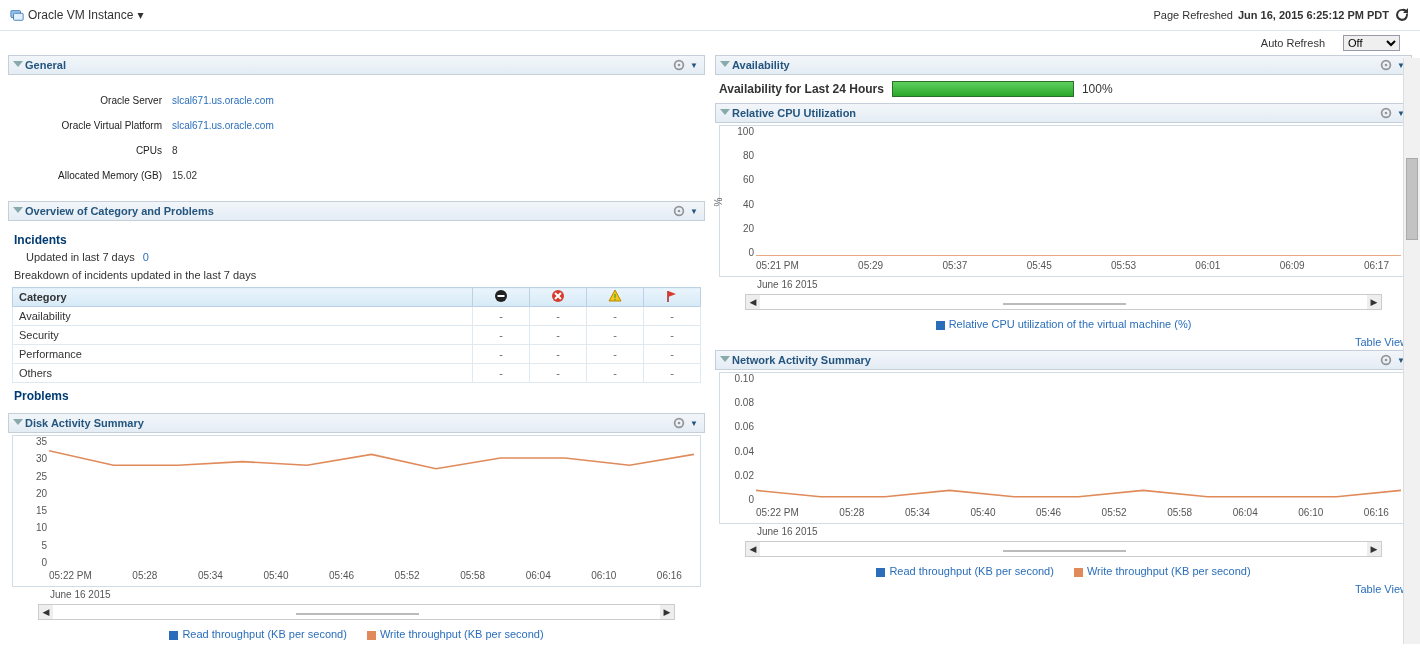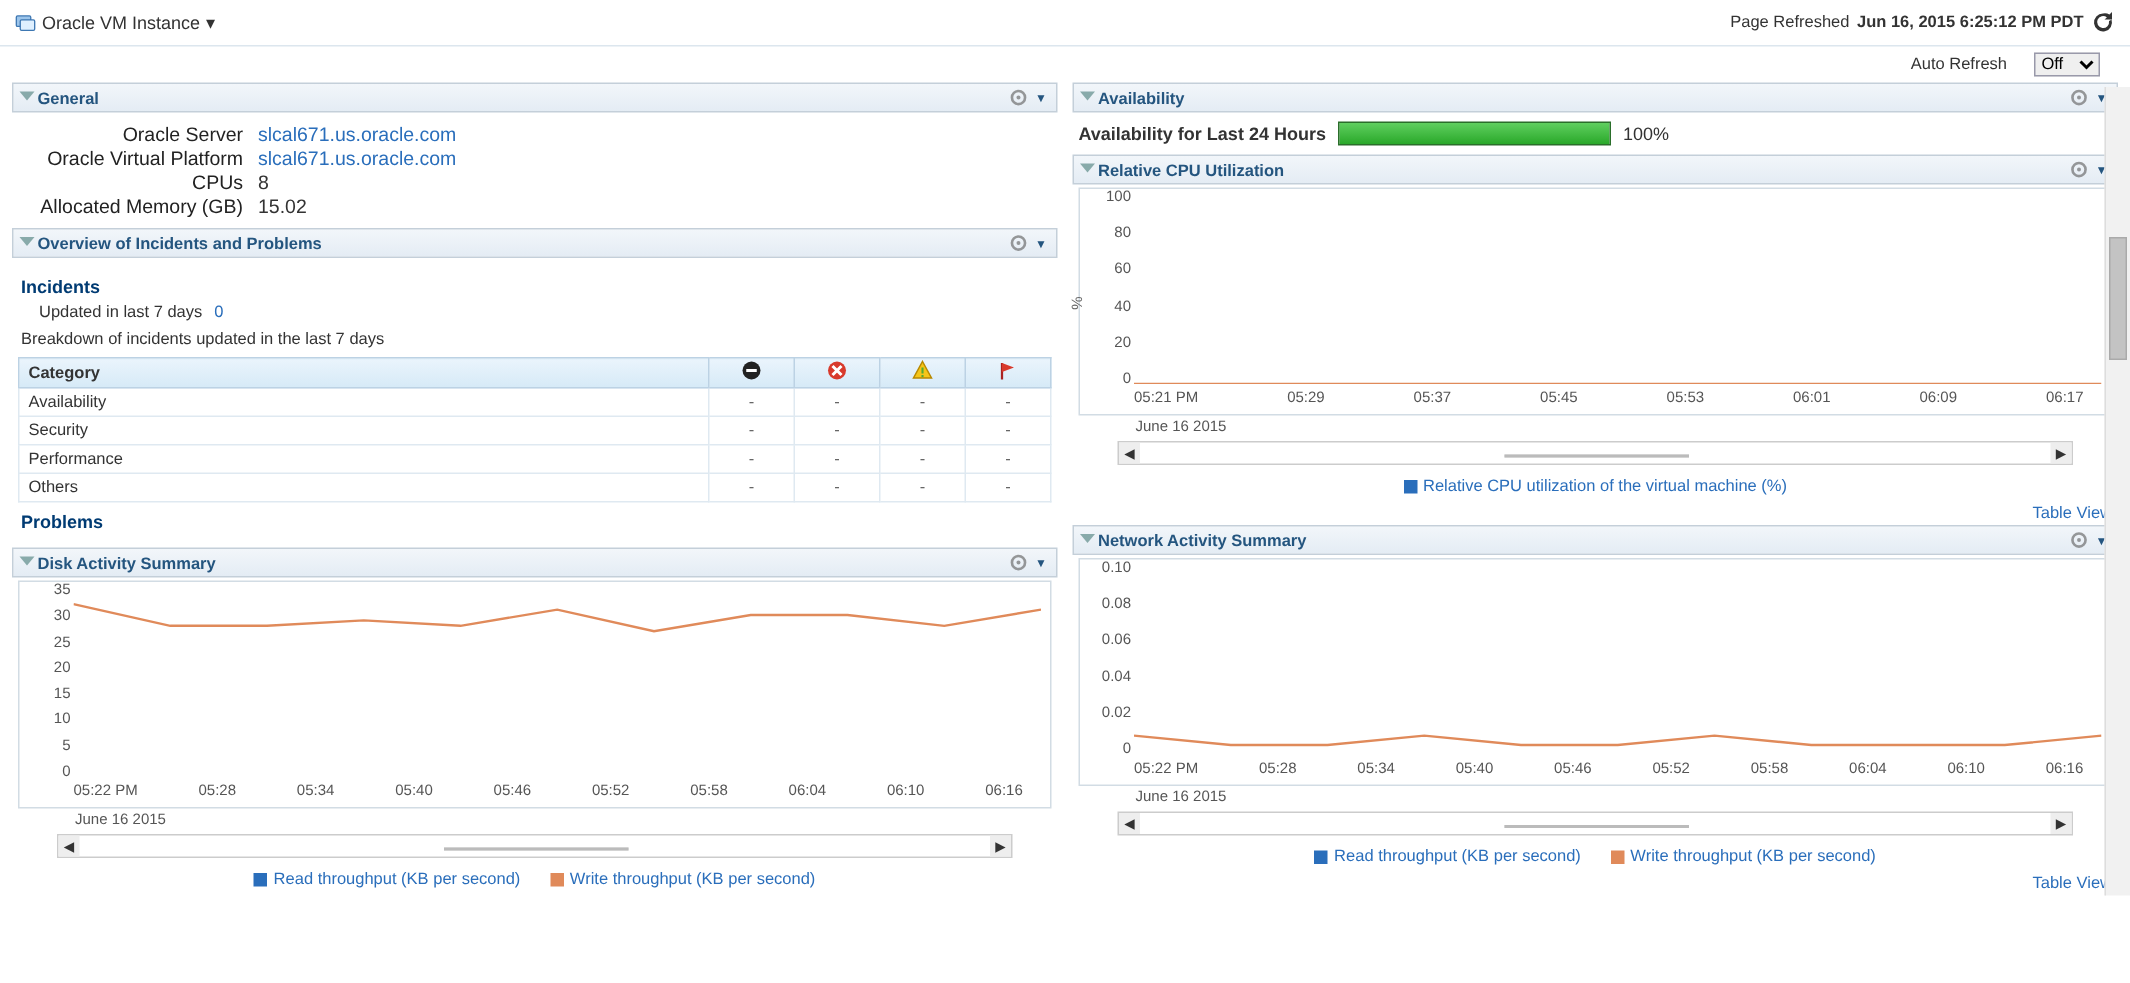--- a/index.html
+++ b/index.html
@@ -3,30 +3,30 @@
 <meta charset="utf-8">
 <style>
 html,body{margin:0;padding:0;font-family:Tahoma,Arial,sans-serif;font-size:11px;color:#333;background:#fff;width:1420px;height:655px;overflow:hidden}
 .header{display:flex;justify-content:space-between;align-items:center;padding:4px 10px;border-bottom:1px solid #dce6ee;height:22px}
 .breadcrumb{display:flex;align-items:center;gap:4px;font-size:12px}
 .breadcrumb .ico{width:14px;height:14px}
 .refresh{display:flex;align-items:center;gap:5px;font-size:11px}
 .refresh b{font-weight:bold}
 .refresh-ico{width:16px;height:16px;cursor:pointer}
 .auto-refresh-bar{display:flex;justify-content:flex-end;align-items:center;gap:18px;padding:4px 20px 4px 4px;font-size:11px}
-.auto-refresh-bar select{font-size:11px;width:44px;border:1px solid #99a}
+.auto-refresh-bar select{font-size:11px;width:57px;border:1px solid #99a}
 .cols{display:flex;gap:10px;padding:0 8px}
 .col{flex:1}
 .panel-head{display:flex;align-items:center;justify-content:space-between;background:linear-gradient(#f2f6fa,#e4ecf4);border:1px solid #c4cfd9;padding:2px 6px;font-weight:bold;font-size:11px;color:#24557f}
 .panel-head .right{display:flex;align-items:center;gap:4px}
 .gear{width:14px;height:14px;opacity:.65;cursor:pointer}
 .tri{width:0;height:0;border-top:5px solid transparent;border-bottom:5px solid transparent;border-left:6px solid #8aa;display:inline-block;margin-right:4px}
 .tri.down{transform:rotate(90deg)}
 .panel-body{padding:6px 4px}
-.kv{display:flex;font-size:13px;margin:1px 0}
+.kv{display:flex;font-size:10px;margin:14px 0}
 .kv .k{width:150px;text-align:right;padding-right:10px;color:#222}
 .kv .v{color:#333}
 .kv .v.link{color:#2a6ebb;cursor:pointer}
 .section-sub{font-weight:bold;color:#003b73;padding:6px 0 4px 2px;font-size:12px}
 .muted{color:#333;padding-left:14px}
 .muted .num{color:#2a6ebb;margin-left:8px}
 .tbl{width:100%;border-collapse:collapse;margin-top:4px}
 .tbl th{background:linear-gradient(#eaf4fc,#d6eaf7);border:1px solid #bcd2e4;text-align:left;padding:1px 6px;font-weight:bold;color:#333}
 .tbl th.ico-cell{width:44px;text-align:center}
 .tbl td{border:1px solid #dfe9f1;padding:3px 6px;text-align:left}
@@ -106,21 +106,21 @@
             <div class="k">CPUs</div>
             <div class="v">8</div>
           </div>
           <div class="kv">
             <div class="k">Allocated Memory (GB)</div>
             <div class="v">15.02</div>
           </div>
         </div>
 
     <div class="panel-head">
-      <span><span class="tri down"></span><span>Overview of Incidents and Problems</span></span>
+      <span><span class="tri down"></span><span>Overview of Category and Problems</span></span>
       <span class="right">
             <svg class="gear" viewBox="0 0 16 16">
               <circle cx="8" cy="8" r="5" fill="none" stroke="#666" stroke-width="2"></circle>
               <circle cx="8" cy="8" r="1.5" fill="#666"></circle>
             </svg>
             <span style="font-size:8px">▼</span>
           </span>
     </div>
     <div class="panel-body">
       <div class="section-sub">Incidents</div>

